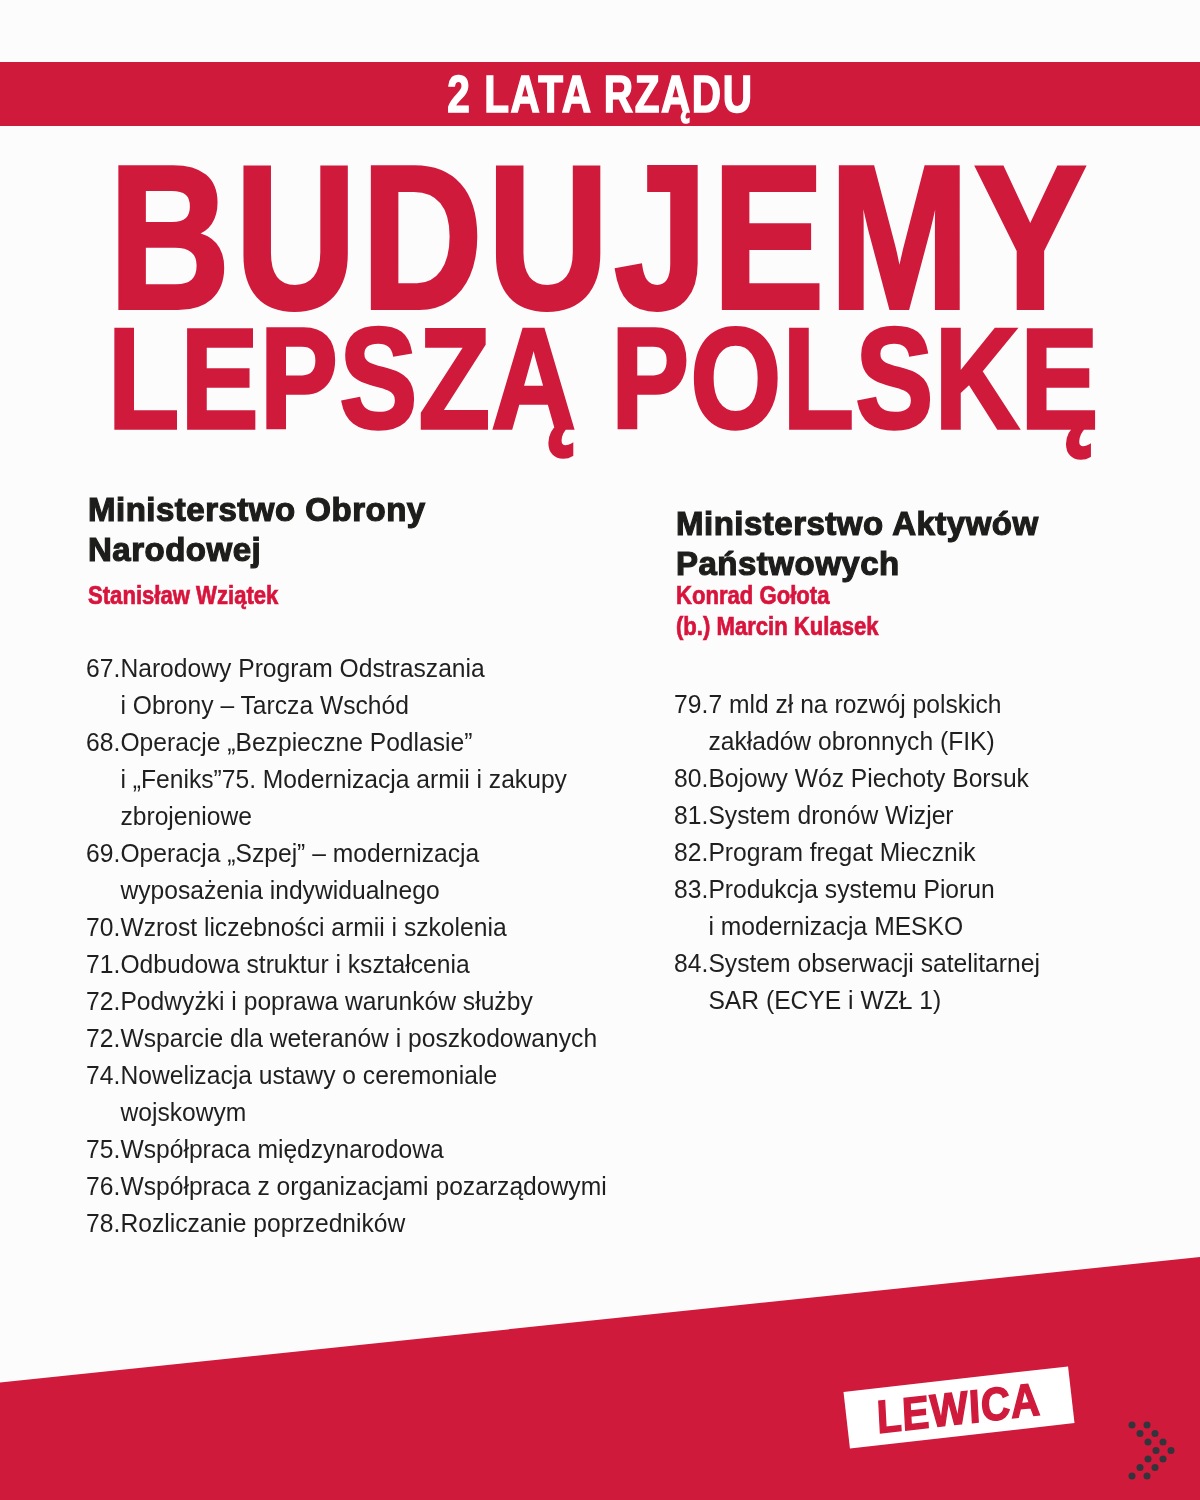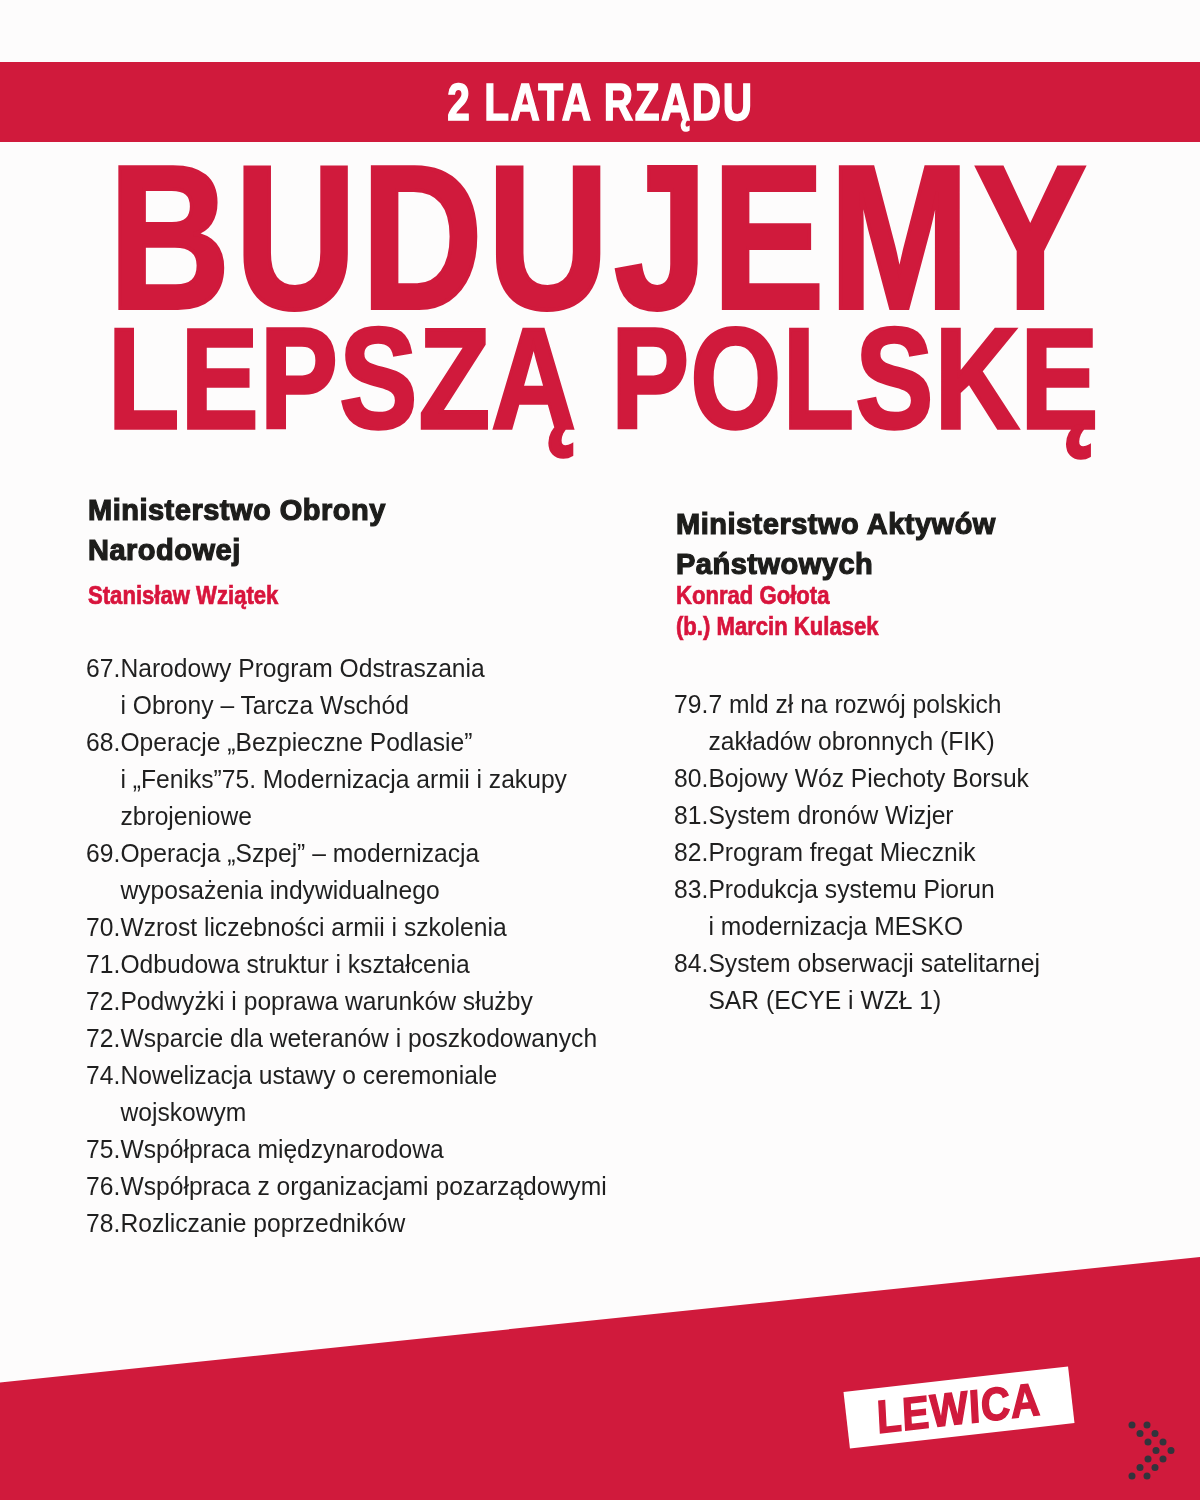--- a/index.html
+++ b/index.html
@@ -6,21 +6,21 @@
   body{
     width:1200px;height:1500px;position:relative;overflow:hidden;
     background:#fdfcfc;
     font-family:"Liberation Sans", sans-serif;
     color:#1d1d1b;
   }
   .abs{position:absolute;}
 
   
   .banner{
-    left:0;top:62px;width:1200px;height:80px;
+    left:0;top:62px;width:1200px;height:64px;
     background:#d01a3c;
     display:flex;align-items:center;justify-content:center;
   }
   .banner-text{
     color:#ffffff;font-weight:bold;font-size:52px;line-height:64px;
     letter-spacing:2px;white-space:nowrap;
     transform:scaleX(0.78);transform-origin:center;
     -webkit-text-stroke:1.5px #ffffff;
   }
 
@@ -35,21 +35,21 @@
   .headline2{
     left:0;top:308px;width:1200px;text-align:center;
     color:#d01a3c;font-weight:bold;font-size:142px;line-height:1;
     letter-spacing:2px;white-space:nowrap;
     transform:scaleX(0.82);transform-origin:center top;
     -webkit-text-stroke:3.5px #d01a3c;
   }
 
   
   .ministry-title{
-    font-weight:bold;font-size:29px;line-height:40px;
+    font-weight:bold;font-size:33px;line-height:40px;
     color:#1d1d1b;white-space:pre-line;
     -webkit-text-stroke:1.2px #1d1d1b;letter-spacing:0.5px;
   }
   .minister-name{
     font-weight:bold;font-size:26px;line-height:31px;
     color:#d8143c;white-space:pre-line;
     transform:scaleX(0.85);transform-origin:left top;
     -webkit-text-stroke:0.7px #d8143c;
   }
   .item-list{

